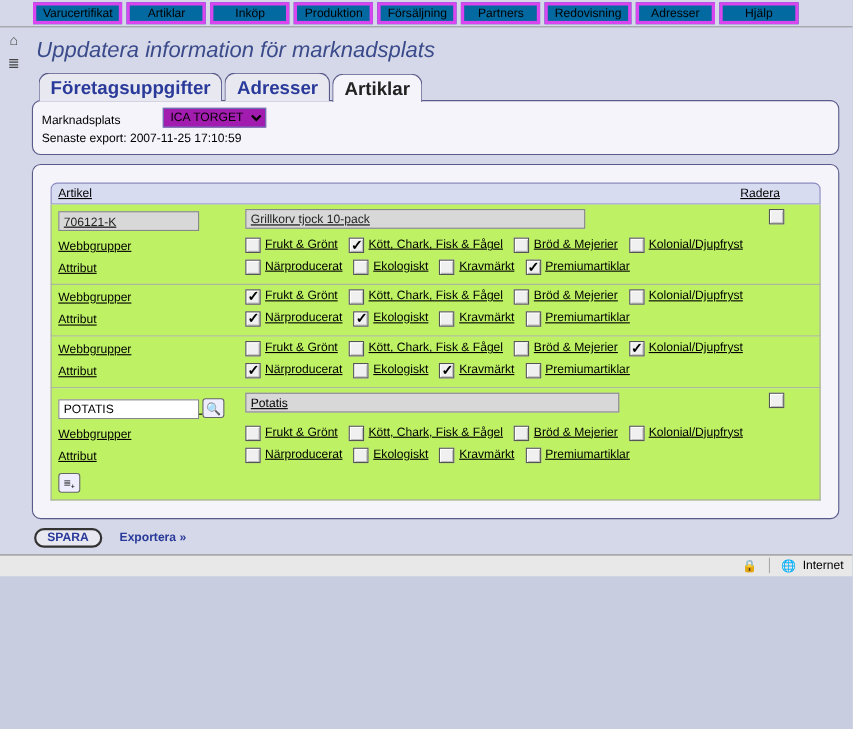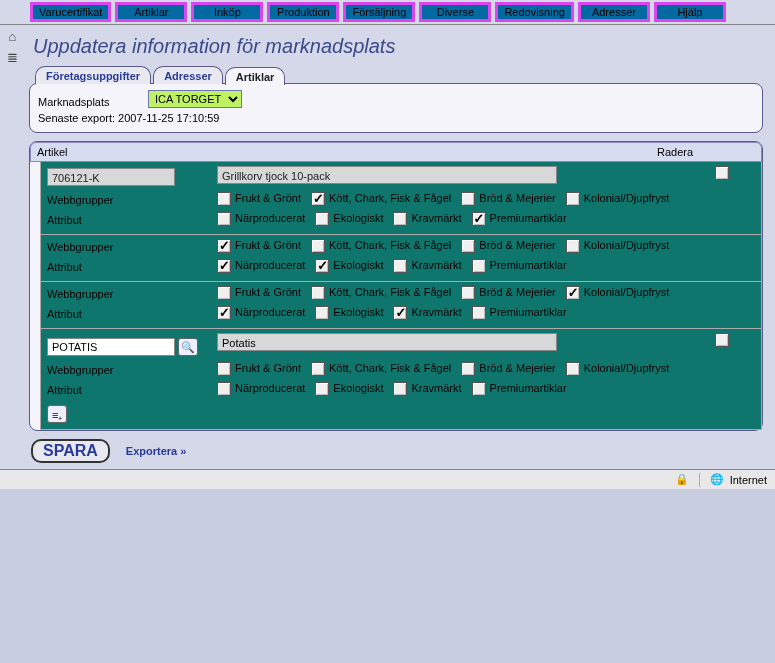--- a/index.html
+++ b/index.html
@@ -62,21 +62,21 @@
   .tab {
     border: 1px solid #5a5a8a;
     border-bottom: none;
     border-radius: 10px 10px 0 0;
     padding: 3px 10px 2px;
     margin-right: 2px;
     background: #e8e8f0;
     color: #2a3a9a;
     font-weight: bold;
     cursor: pointer;
-    font-size: 11px;
+    font-size: 17px;
   }
   .tab.active {
     background: #f4f4fa;
     color: #222;
     position: relative;
     top: 1px;
   }
   .panel {
     border: 1px solid #5a5a8a;
     border-radius: 8px;
@@ -90,43 +90,42 @@
     display: flex;
     align-items: flex-end;
     gap: 20px;
     margin-bottom: 4px;
   }
   .mp-row label { min-width: 90px; }
   select {
     font-family: inherit;
     font-size: 11px;
     border: 1px solid #6a7ab0;
-    background: #bef264;
+    background: #a21caf;
     padding: 1px 2px;
   }
   .export-line { margin-bottom: 2px; }
   .article-table {
     margin-top: 8px;
   }
   .table-head {
     display: flex;
     background: #d8dcf0;
     border: 1px solid #8a8ac0;
     border-radius: 6px 6px 0 0;
     padding: 3px 6px;
     font-weight: normal;
   }
   .col-artikel { flex: 0 0 620px; }
   .col-radera { flex: 1; }
   .article-block {
     border: 1px solid #aaa;
     border-top: none;
     padding: 4px 6px 2px;
-    background: #0f766e;
-    margin-left: 10px;
+    background: #bef264;
   }
   .row {
     display: flex;
     align-items: flex-start;
     margin-bottom: 6px;
   }
   .row .lbl {
     flex: 0 0 170px;
     padding-top: 2px;
   }
@@ -139,21 +138,21 @@
   }
   .code-box, .desc-box, .code-input, .desc-input {
     font-family: inherit;
     font-size: 11px;
     border: 1px solid #888;
     padding: 2px 4px;
     height: 18px;
     line-height: 14px;
   }
   .code-box { width: 128px; background: #d8d8d8; color: #222; }
-  .desc-box { width: 340px; background: #d8d8d8; color: #222; }
+  .desc-box { width: 309px; background: #d8d8d8; color: #222; }
   .code-input { width: 128px; background: #fff; }
   .desc-input { width: 340px; background: #d8d8d8; }
   .del-col {
     flex: 0 0 60px;
     text-align: left;
     padding-left: 20px;
   }
   .chk {
     width: 14px;
     height: 14px;
@@ -197,21 +196,21 @@
     padding-left: 2px;
   }
   .save-btn {
     border: 2px solid #333;
     border-radius: 10px;
     background: #e8e8f0;
     color: #2a3a9a;
     font-weight: bold;
     padding: 1px 10px;
     cursor: pointer;
-    font-size: 16px;
+    font-size: 11px;
     font-family: inherit;
   }
   .export-link {
     color: #2a3a9a;
     font-weight: bold;
     text-decoration: none;
     cursor: pointer;
   }
   .statusbar {
     background: #e8e8e8;
@@ -228,21 +227,21 @@
 </style>
 </head>
 <body>
 
 <div class="top-menu">
   <button>Varucertifikat</button>
   <button>Artiklar</button>
   <button>Inköp</button>
   <button>Produktion</button>
   <button>Försäljning</button>
-  <button>Diverse</button>
+  <button>Partners</button>
   <button>Redovisning</button>
   <button>Adresser</button>
   <button>Hjälp</button>
 </div>
 
 <div class="main-area">
   <div class="left-rail">
     <span class="icon">⌂</span>
     <span class="icon">≣</span>
   </div>
@@ -259,21 +258,21 @@
     <div class="panel">
       <div class="mp-row">
         <label>Marknadsplats</label>
         <select>
           <option>ICA TORGET</option>
         </select>
       </div>
       <div class="export-line">Senaste export: 2007-11-25 17:10:59</div>
     </div>
 
-    <div class="panel article-table" style="padding:0;">
+    <div class="panel article-table" style="padding:16px;text-decoration:underline;">
       <div class="table-head">
         <div class="col-artikel">Artikel</div>
         <div class="col-radera">Radera</div>
       </div>
 
       <div class="article-block">
         <div class="row">
           <div class="lbl">
               <div class="code-box">706121-K</div>
             </div>

